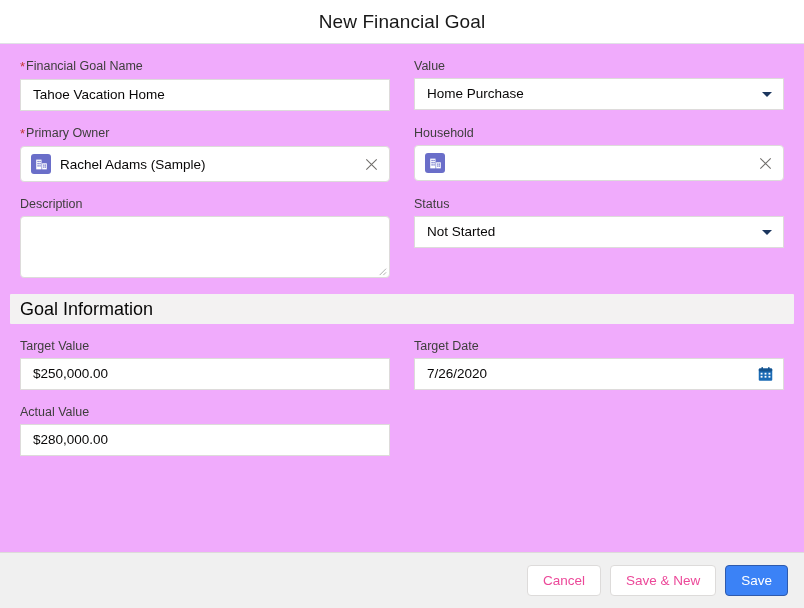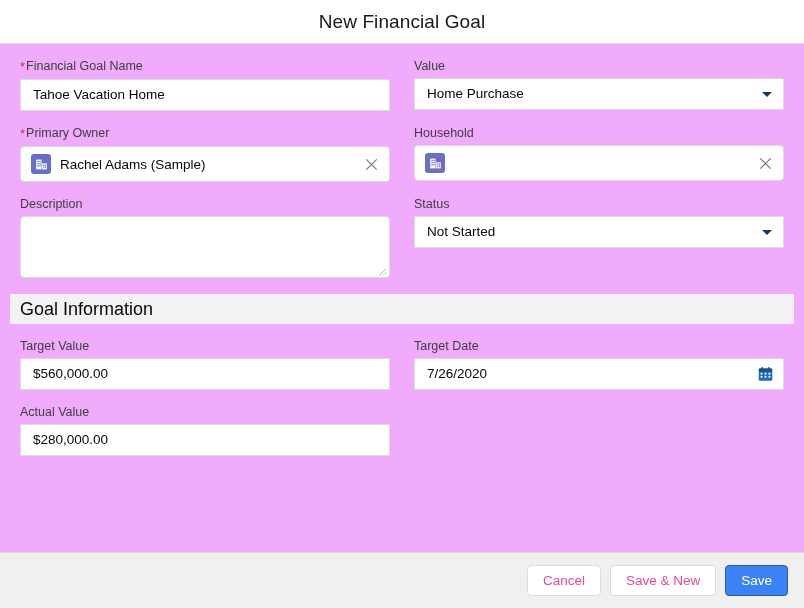--- a/index.html
+++ b/index.html
@@ -322,21 +322,21 @@
 
     <div class="section-header">
       <span class="section-header-title">Goal Information</span>
     </div>
 
     <div class="form-grid">
 
       <div class="field">
         <label class="field-label">Target Value</label>
         <div class="input-box">
-          <span class="val">$560,000.00</span>
+          <span class="val">$250,000.00</span>
         </div>
       </div>
 
       <div class="field">
         <label class="field-label">Target Date</label>
         <div class="input-box date-box">
           <span class="val">7/26/2020</span>
           <svg class="cal-icon" viewBox="0 0 16 16" aria-hidden="true">
             <rect x="0.8" y="2.2" width="14.4" height="13" rx="1.2" fill="#1b6bb5"></rect>
             <rect x="0.8" y="2.2" width="14.4" height="3" rx="1.2" fill="#15538e"></rect>

